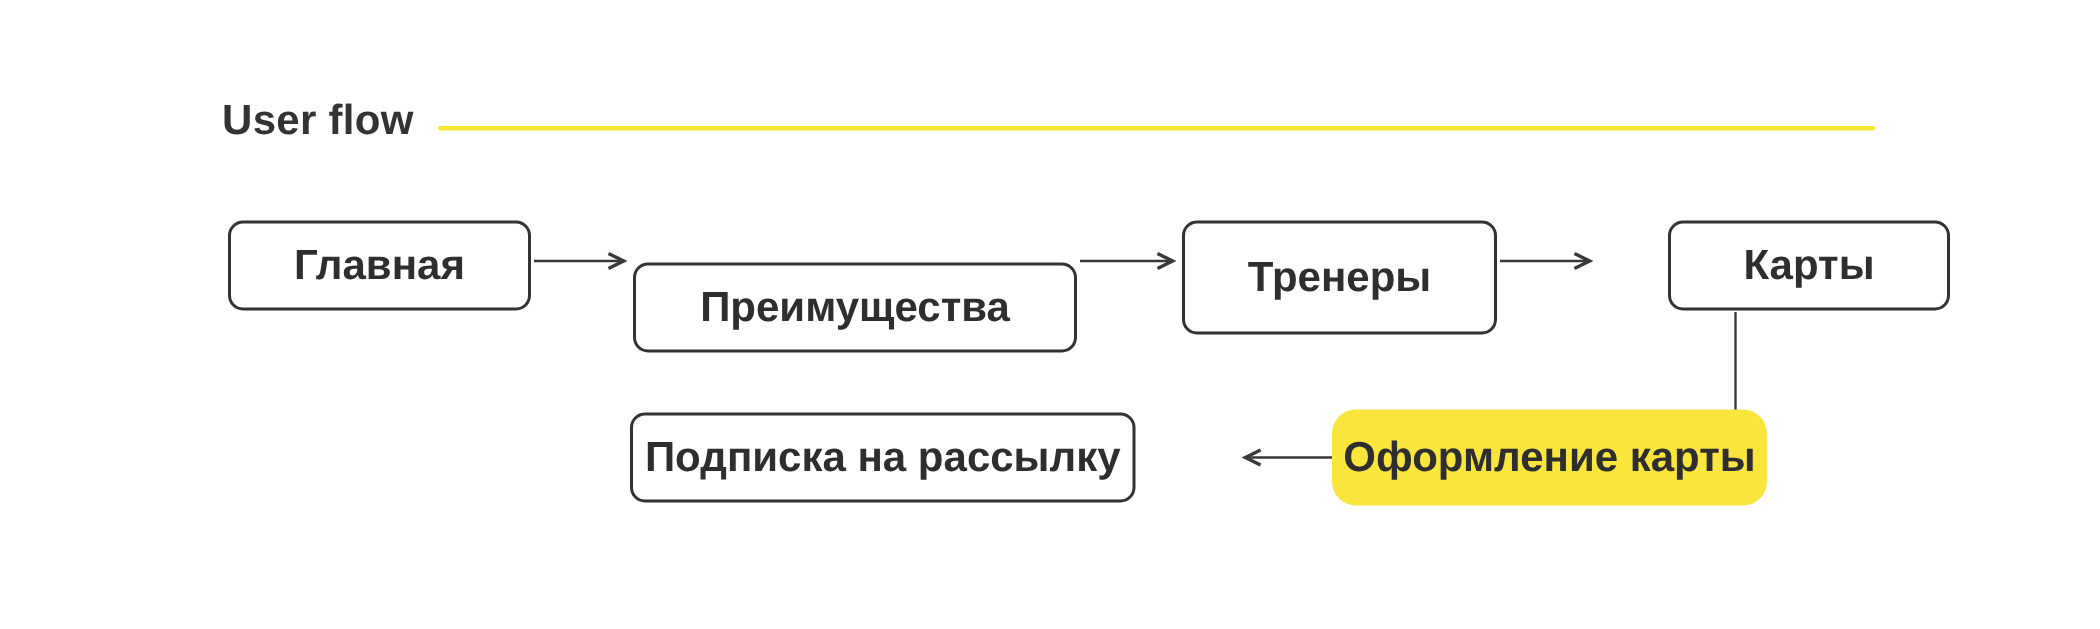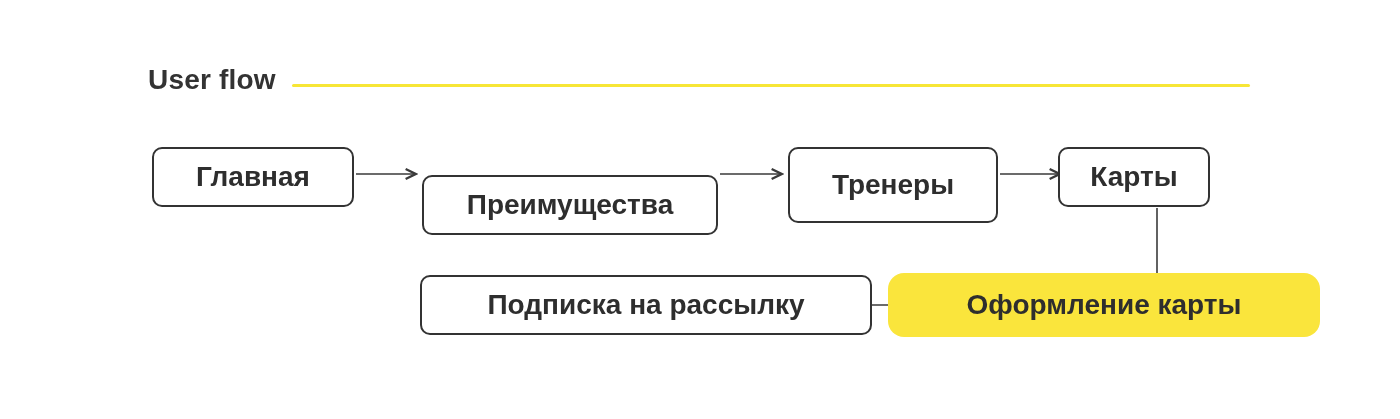--- a/index.html
+++ b/index.html
@@ -48,24 +48,24 @@
     border: 2.5px solid var(--node-border);
     border-radius: 10px;
     font-size: 28px;
     font-weight: 700;
     color: var(--text);
     white-space: nowrap;
   }
   .node-home     { left: 152px;  top: 147px; width: 202px; height: 60px; }
   .node-benefits { left: 422px;  top: 147px; width: 296px; height: 60px; margin-top: 28px; }
   .node-trainers { left: 788px;  top: 147px; width: 210px; height: 76px; }
-  .node-cards    { left: 1058px; top: 147px; width: 152px; height: 60px; text-align: center; }
-  .node-subscribe{ left: 420px;  top: 275px; width: 452px; height: 60px; }
+  .node-cards    { left: 1112px; top: 147px; width: 188px; height: 60px; text-align: center; }
+  .node-subscribe{ left: 420px;  top: 275px; width: 337px; height: 60px; }
   .node-checkout {
-    left: 888px; top: 273px; width: 432px; height: 64px;
+    left: 888px; top: 273px; width: 290px; height: 64px;
     background: var(--highlight);
     border: none;
     border-radius: 16px;
   }
   .edges {
     position: absolute;
     left: 0; top: 0;
     width: 1400px;
     height: 419px;
     pointer-events: none;

